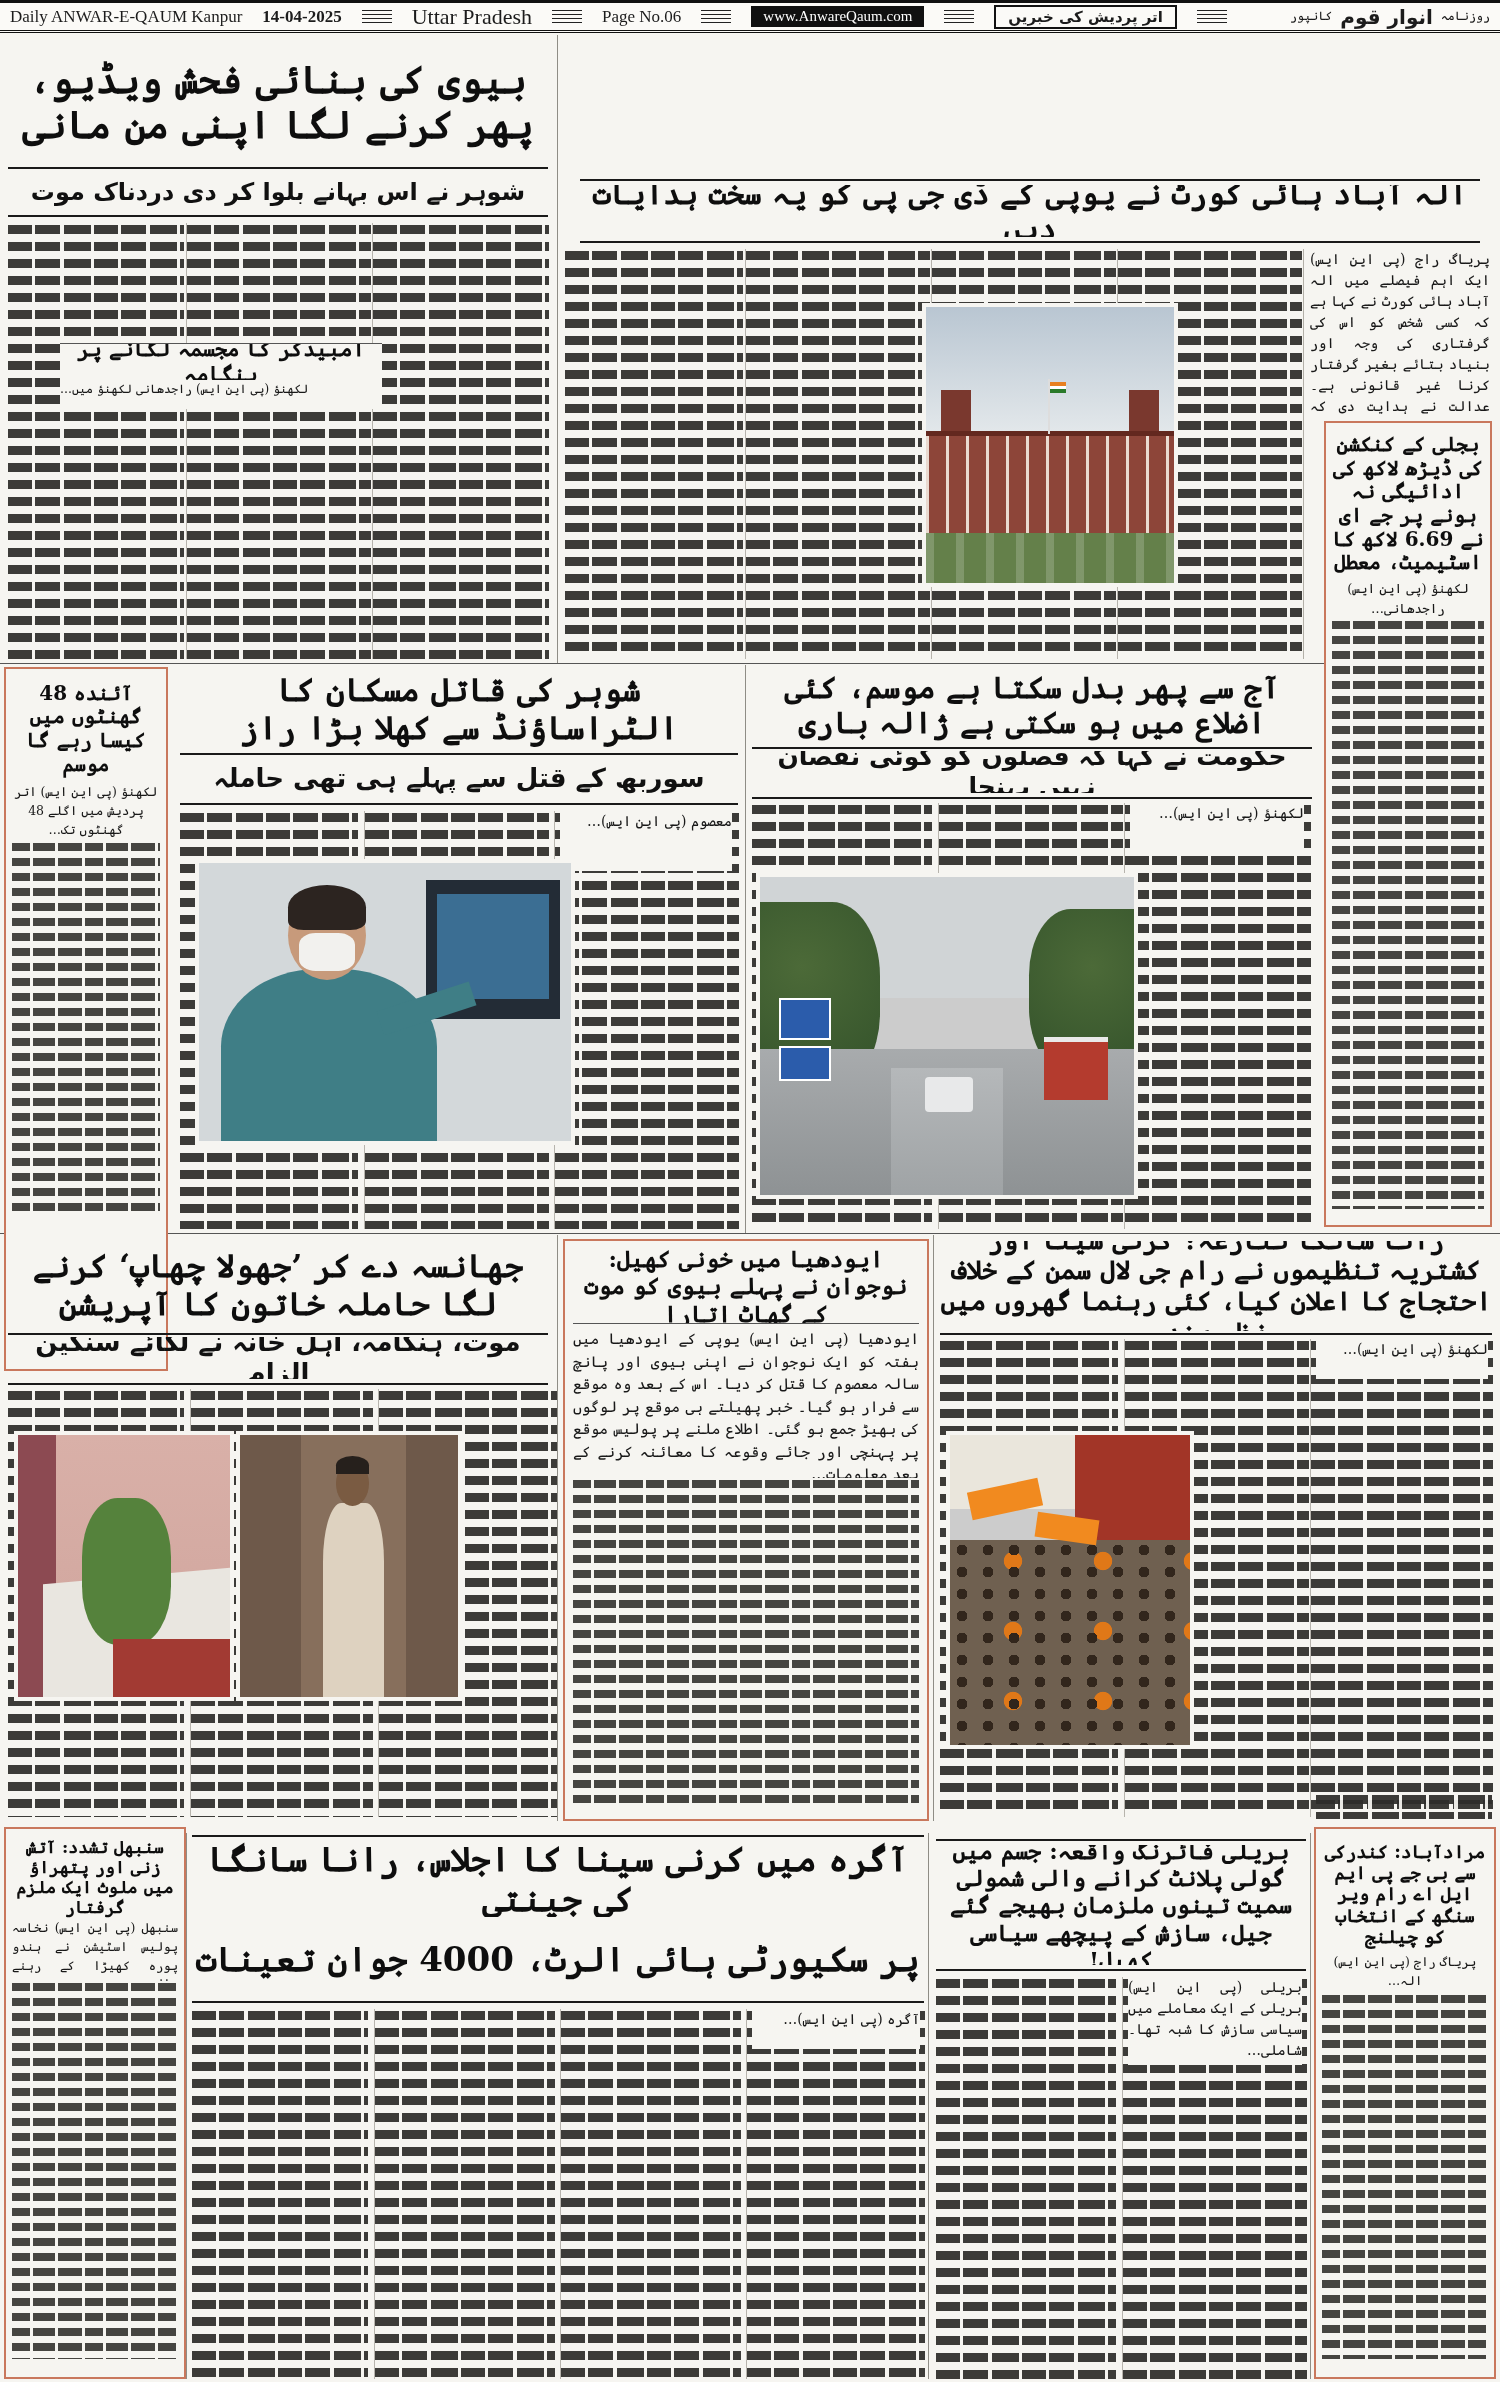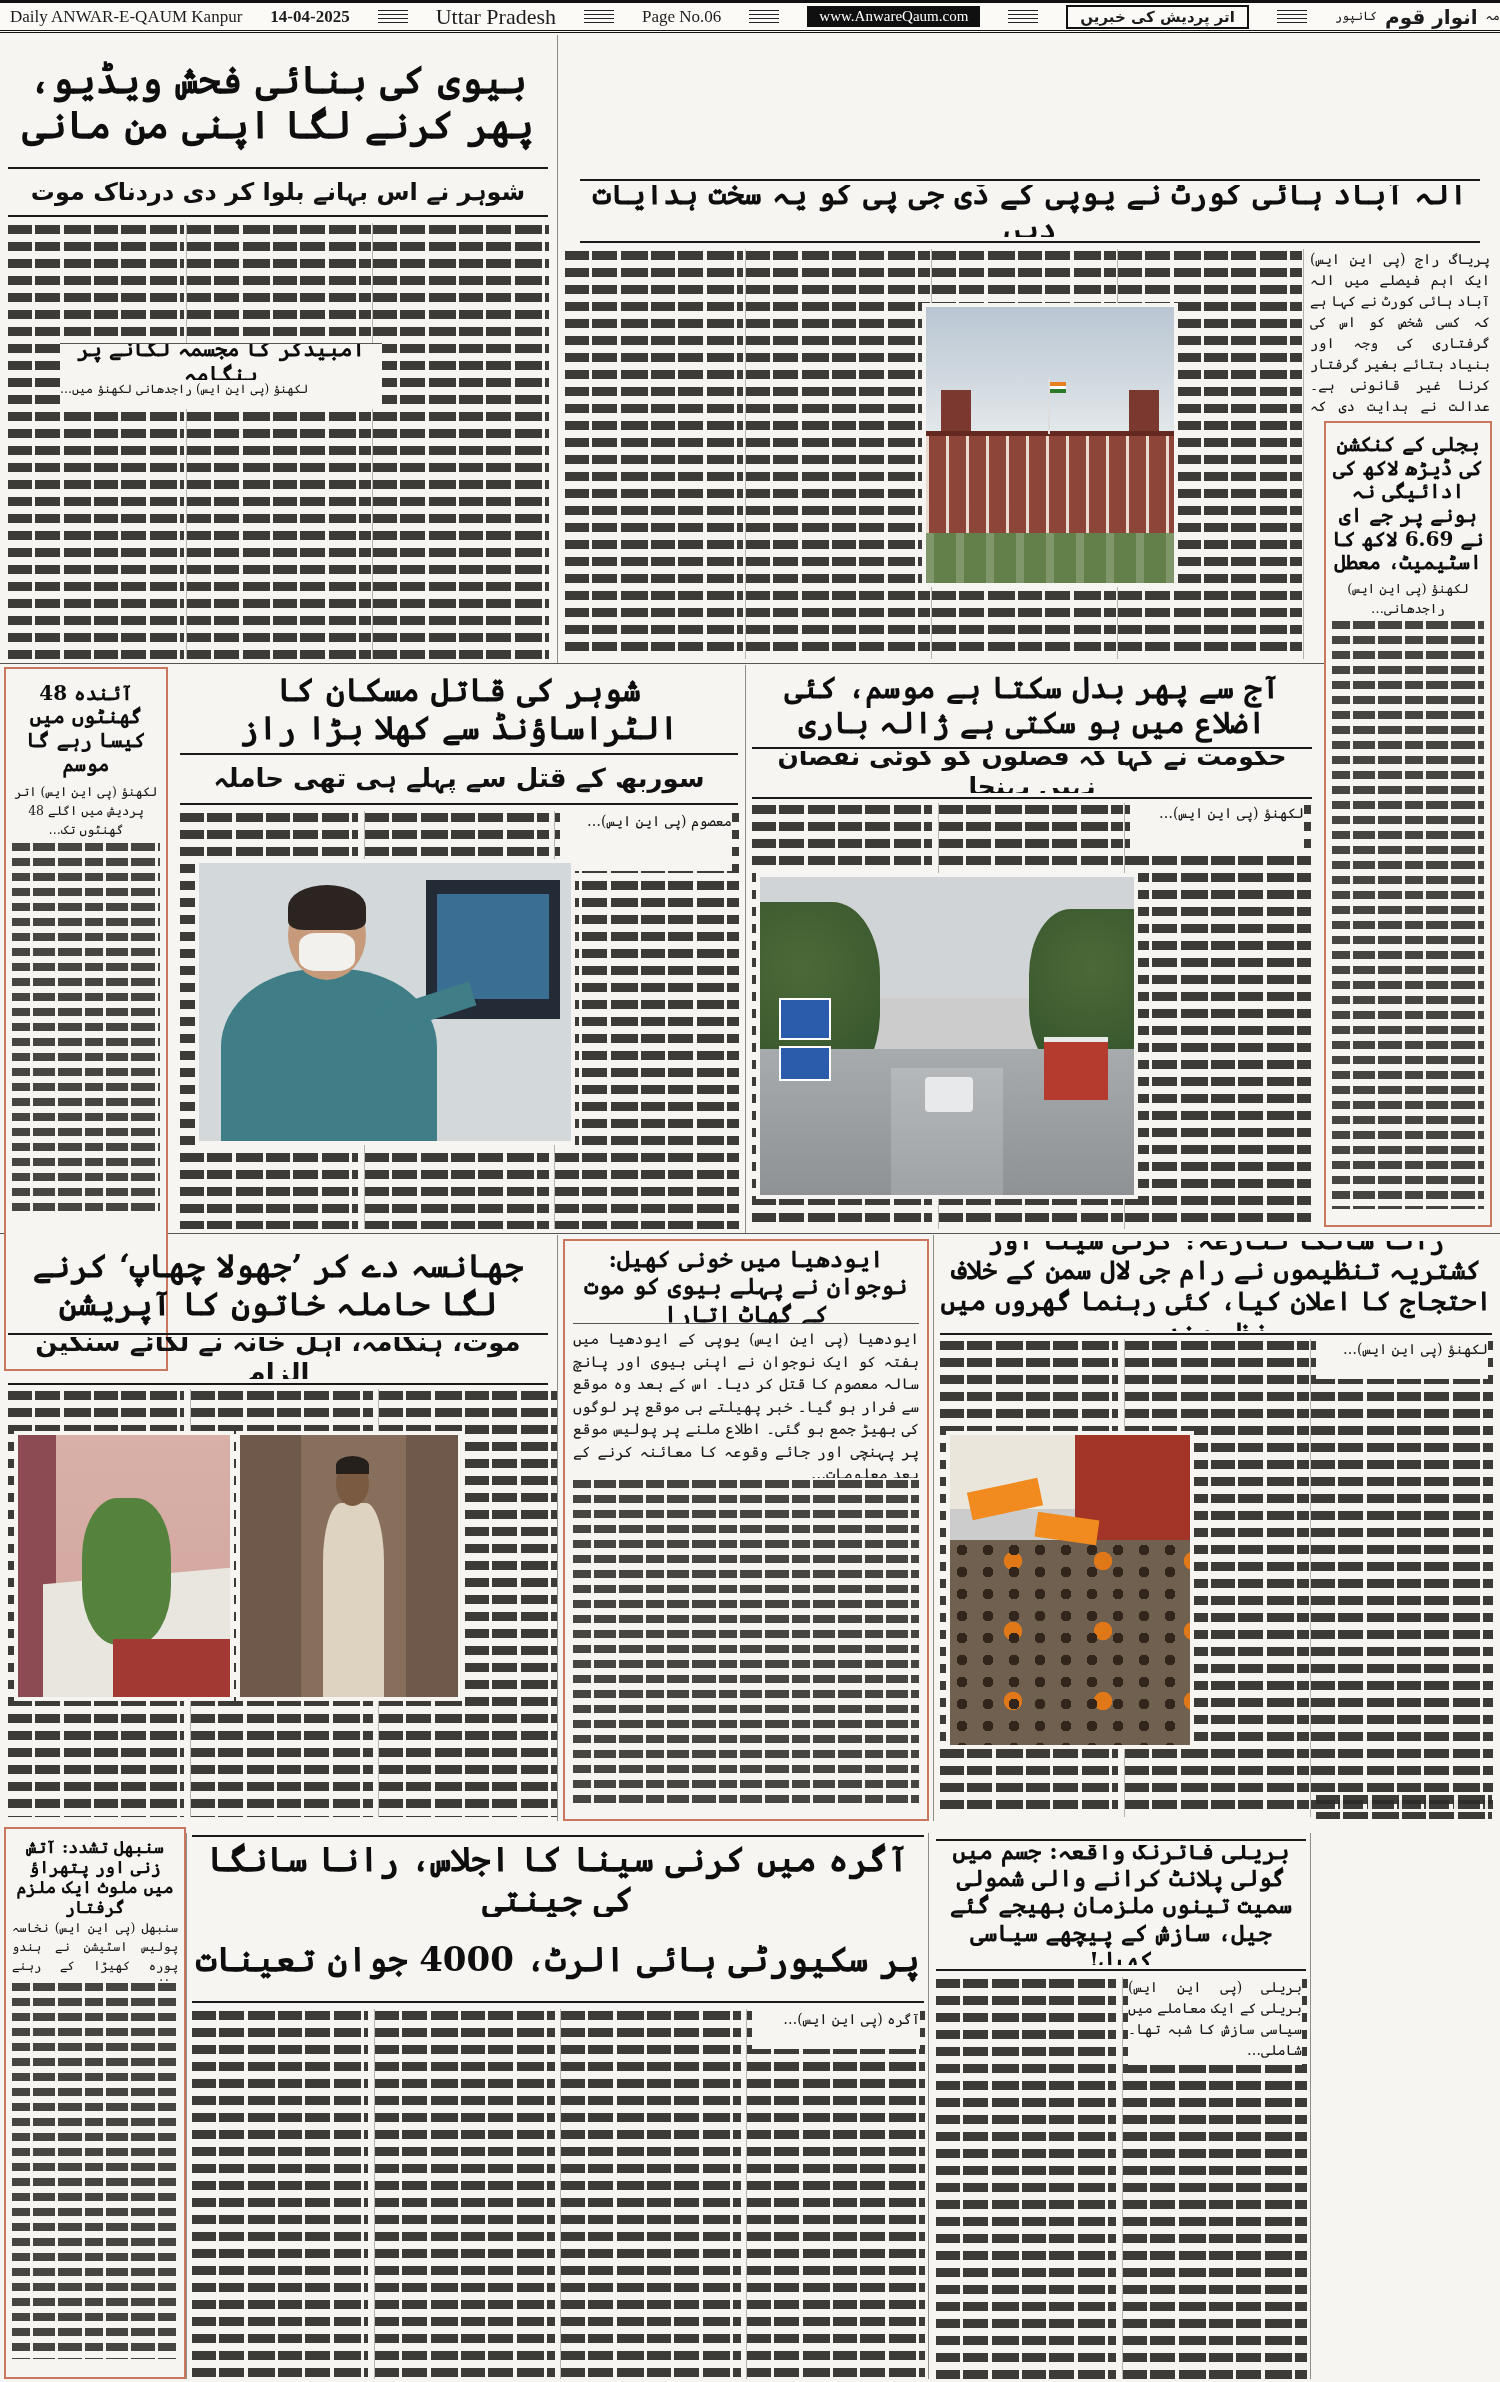--- a/index.html
+++ b/index.html
@@ -24,21 +24,21 @@
 .sim-sm{opacity:.9;background-image:
  repeating-linear-gradient(90deg, transparent 0 18px, var(--paper) 18px 21px, transparent 21px 43px, var(--paper) 43px 46px, transparent 46px 70px, var(--paper) 70px 73px),
  repeating-linear-gradient(180deg, #34322f 2px 10px, transparent 10px 17px);}
 .bl{border-left:1px solid #b3b0a8;}
 .lead{font-family:"DejaVu Serif",serif;direction:rtl;text-align:justify;font-size:14px;
   line-height:1.5;color:#191919;background:var(--paper);overflow:hidden;}
 .obox{border:2px solid var(--obox);background:var(--paper);box-sizing:border-box;}
 .photo{box-sizing:border-box;border:4px solid var(--paper);overflow:hidden;background:#ccc;}
 
 #mast{position:absolute;left:0;top:0;width:1500px;height:30px;display:flex;align-items:center;
-  gap:28px;padding:0 10px;box-sizing:border-box;border-bottom:3px double #111;background:#fbfaf7;}
+  gap:20px;padding:0 10px;box-sizing:border-box;border-bottom:3px double #111;background:#fbfaf7;}
 #mast .t{font-size:17px;white-space:nowrap;}
 .orn{width:30px;height:14px;background:repeating-linear-gradient(180deg,#222 0 1.5px,transparent 1.5px 4px);flex:0 0 auto;}
 .chip{background:#101010;color:#fff;font-size:15px;padding:2px 12px;white-space:nowrap;font-family:"Liberation Serif",serif;}
 .secbox{border:2px solid #111;font-family:"DejaVu Sans",sans-serif;font-weight:bold;font-size:15px;
   padding:1px 12px;white-space:nowrap;direction:rtl;}
 .urdu-sm{font-size:12px;direction:rtl;white-space:nowrap;}
 .nameplate{font-size:20px;font-weight:bold;direction:rtl;white-space:nowrap;font-family:"DejaVu Sans",sans-serif;text-align:right;}
 </style>
 </head>
 <body>
@@ -224,14 +224,19 @@
 
   <div class="abs vline" style="left:1310px;top:1830px;height:546px"></div>
   <div class="abs rule" style="left:936px;top:1836px;width:370px"></div>
   <div class="abs hl" style="left:936px;top:1842px;width:370px;height:120px;font-size:23px">بریلی فائرنگ واقعہ: جسم میں گولی پلانٹ کرانے والی شمولی سمیت تینوں ملزمان بھیجے گئے جیل، سازش کے پیچھے سیاسی کھیل!</div>
   <div class="abs rule" style="left:936px;top:1966px;width:370px"></div>
   <div class="abs sim" style="left:936px;top:1974px;width:180px;height:402px"></div>
   <div class="abs sim bl" style="left:1122px;top:1974px;width:184px;height:402px"></div>
   <div class="abs lead" style="left:1128px;top:1974px;width:174px;height:88px">بریلی (پی این ایس) بریلی کے ایک معاملے میں سیاسی سازش کا شبہ تھا۔ شاملی…</div>
 
   <div class="abs sim" style="left:1316px;top:1790px;width:176px;height:26px"></div>
+  <div class="abs obox" style="left:1314px;top:1824px;width:182px;height:552px;padding:6px">
+    <div class="hl" style="height:118px;font-size:18px">مرادآباد: کندرکی سے بی جے پی ایم ایل اے رام ویر سنگھ کے انتخاب کو چیلنج</div>
+    <div class="lead" style="height:40px;font-size:12.5px;text-align:center">پریاگ راج (پی این ایس) الہ…</div>
+    <div class="sim-sm" style="height:366px"></div>
+  </div>
 
 </div>
 
 </body></html>

